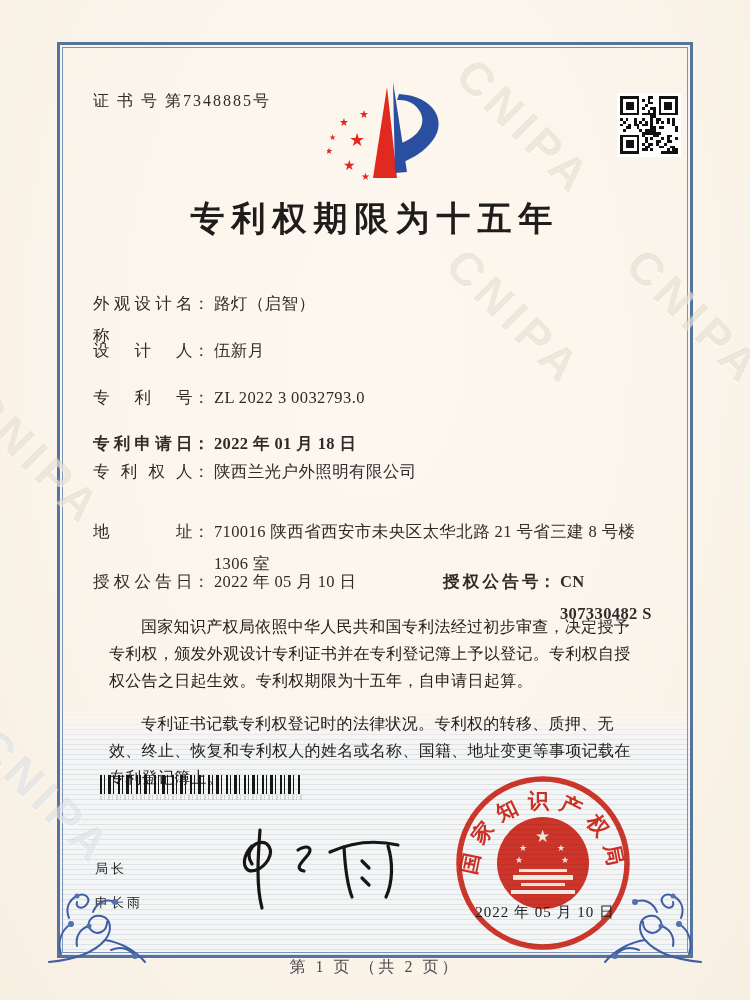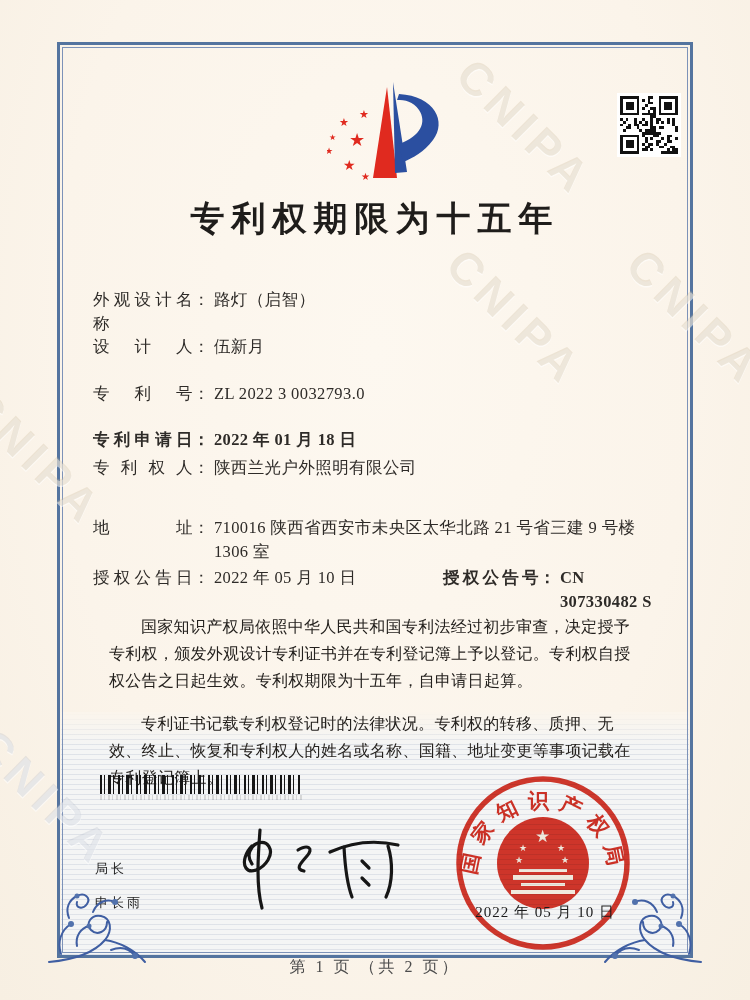--- a/index.html
+++ b/index.html
@@ -26,21 +26,21 @@
     background:linear-gradient(#fbf5ec,rgba(251,245,236,0));}
   
   .cert-no{position:absolute;left:93px;top:91px;font-size:16px;letter-spacing:2px;z-index:2;}
   .logo{position:absolute;left:327px;top:80px;width:140px;height:110px;z-index:2;}
   .qr{position:absolute;left:617px;top:93px;width:58px;height:58px;background:#fff;
      padding:3px;z-index:2;}
   .title{position:absolute;left:57px;top:196px;width:636px;text-align:center;
     font-size:34px;font-weight:bold;letter-spacing:7px;color:#1f1d1b;z-index:2;}
   
   .row{position:absolute;left:93px;display:flex;align-items:flex-start;
-    font-size:16.5px;line-height:24px;z-index:2;letter-spacing:0.4px;}
+    font-size:16.5px;line-height:32px;z-index:2;letter-spacing:0.4px;}
   .lbl{display:inline-block;width:100px;text-align:justify;text-align-last:justify;flex:none;}
   .colon{flex:none;margin-right:4px;}
   .val{display:inline-block;}
   .row.addr .val{width:458px;}
   .pair2{position:absolute;left:350px;top:0;display:flex;font-weight:bold;}
   
   .body-text{position:absolute;left:93px;top:597px;width:566px;font-size:16px;
     line-height:27px;z-index:2;color:#24211e;}
   .body-text p{margin:16px;text-indent:2em;letter-spacing:0.3px;}
   
@@ -114,20 +114,21 @@
     </g>
     <g fill="#5272ad">
       <circle cx="30" cy="66" r="3"></circle>
         <circle cx="48" cy="68" r="2.5"></circle>
       <circle cx="74" cy="44" r="3"></circle>
         <circle cx="36" cy="38" r="2.5"></circle>
       <circle cx="94" cy="98" r="3"></circle>
     </g>
   </svg>
 
+  <div class="cert-no">证 书 号 第7348885号</div>
 
   <svg class="logo" viewBox="0 0 140 110">
     <g fill="#e02a1f" font-size="12">
       <text x="12" y="46" font-size="11">★</text>
       <text x="32" y="38" font-size="11">★</text>
       <text x="2" y="60" font-size="8">★</text>
       <text x="22" y="66" font-size="18">★</text>
       <text x="-2" y="74" font-size="9">★</text>
       <text x="16" y="90" font-size="14">★</text>
       <text x="34" y="100" font-size="10">★</text>
@@ -369,21 +370,21 @@
     <span class="val">2022 年 01 月 18 日</span>
   </div>
   <div class="row" style="top:456px;">
     <span class="lbl">专利权人</span>
     <span class="colon">：</span>
     <span class="val">陕西兰光户外照明有限公司</span>
   </div>
   <div class="row addr" style="top:516px;">
     <span class="lbl">地址</span>
     <span class="colon">：</span>
-    <span class="val">710016 陕西省西安市未央区太华北路 21 号省三建 9 号楼 1306 室</span>
+    <span class="val">710016 陕西省西安市未央区太华北路 21 号省三建 8 号楼 1306 室</span>
   </div>
   <div class="row" style="top:566px;width:566px;">
     <span class="lbl">授权公告日</span>
     <span class="colon">：</span>
     <span class="val">2022 年 05 月 10 日</span>
     <span class="pair2">
       <span class="lbl" style="width:96px;">授权公告号</span>
       <span class="colon">：</span>
       <span class="val">CN 307330482 S</span>
     </span>

